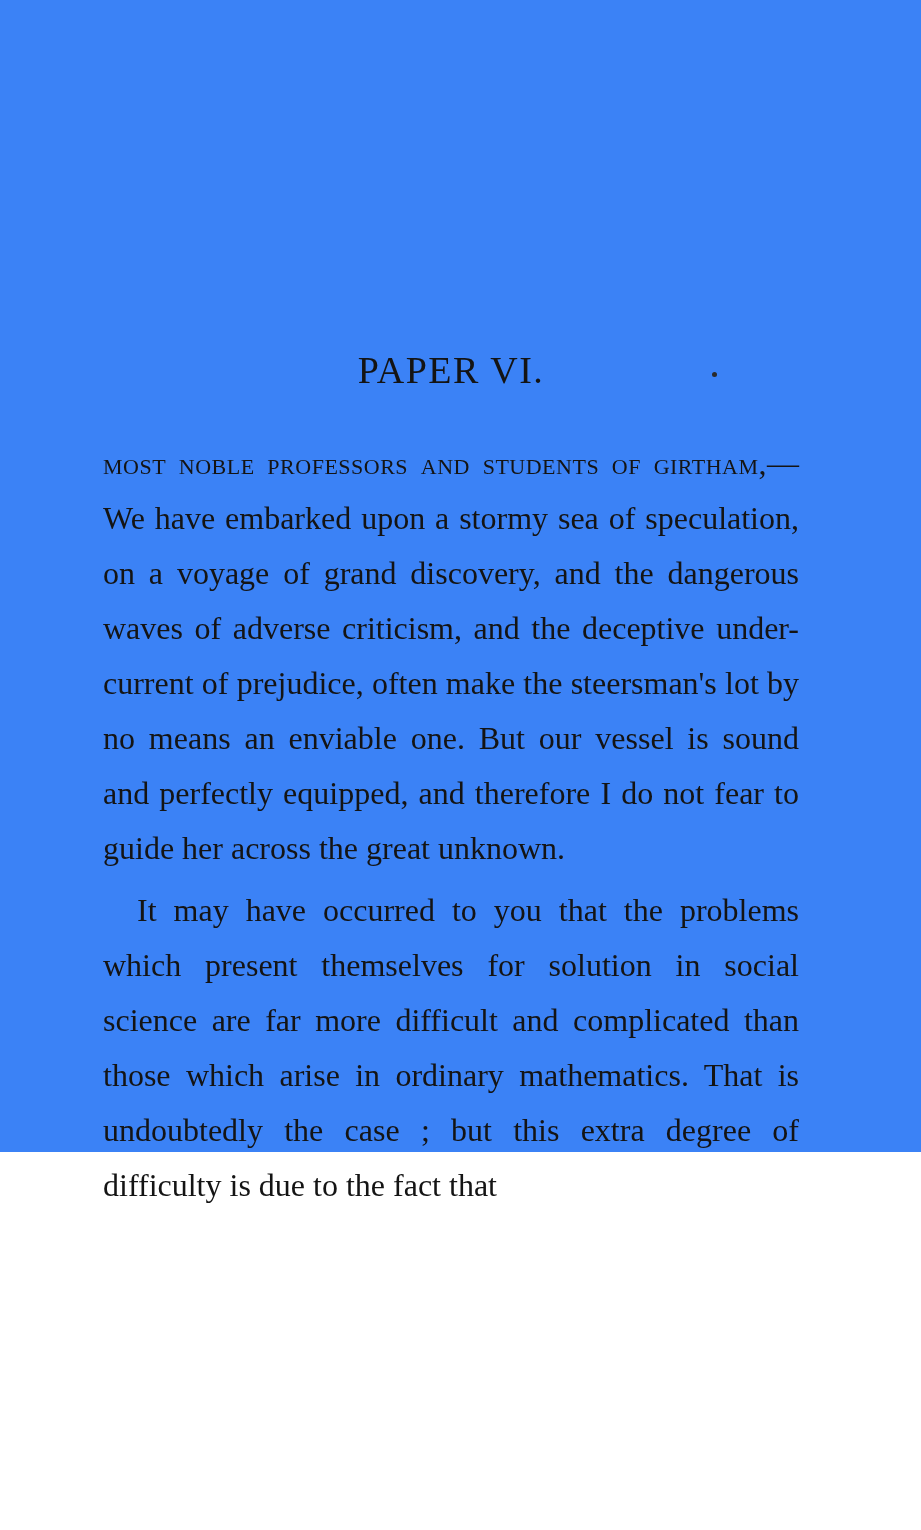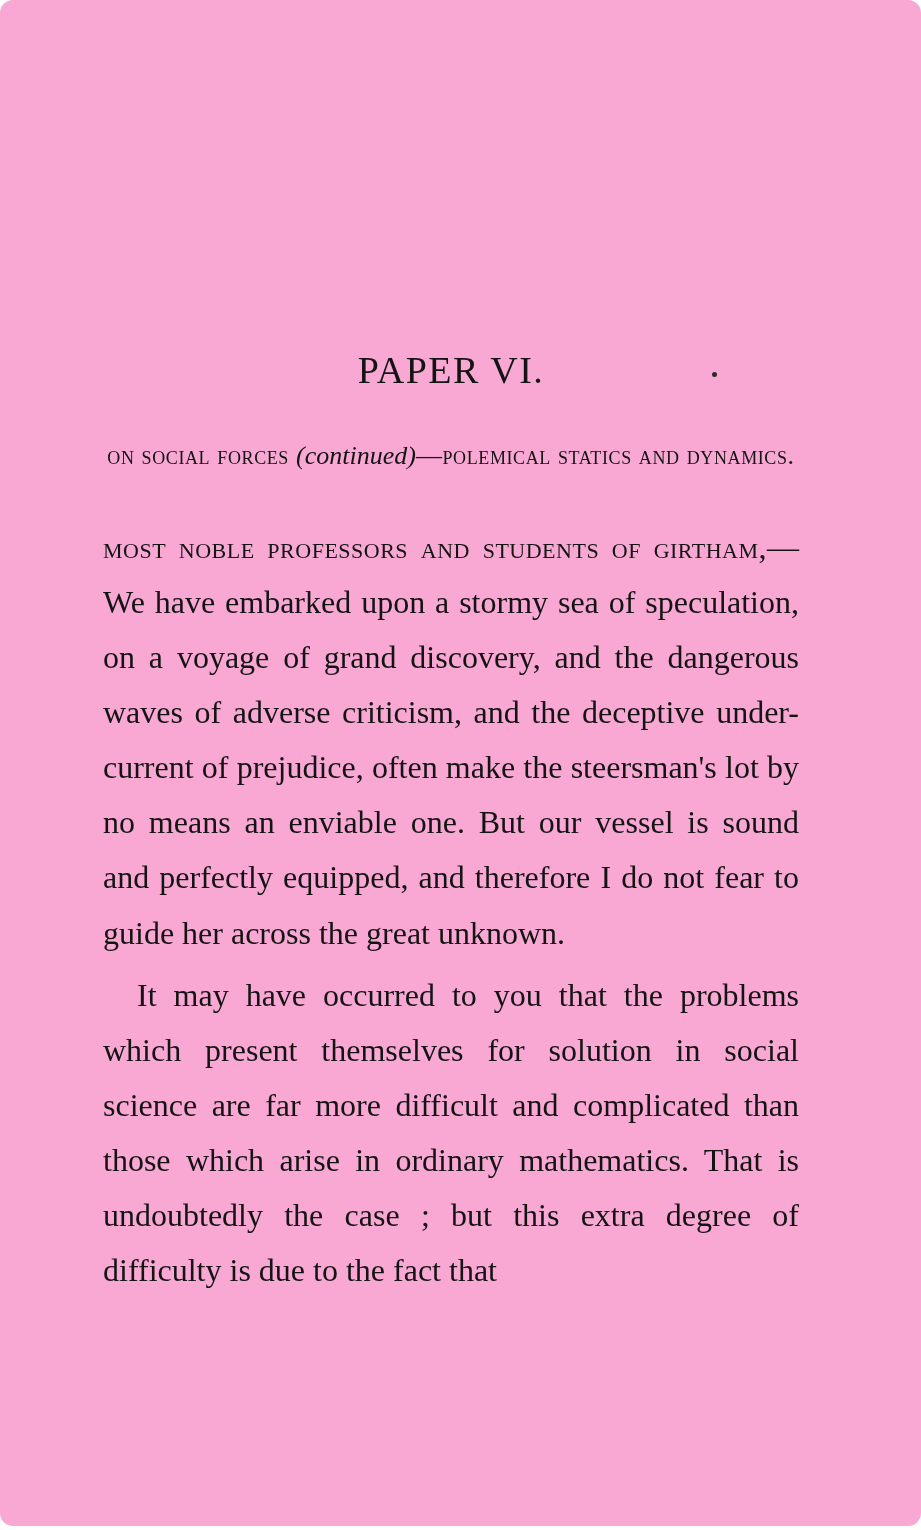--- a/index.html
+++ b/index.html
@@ -10,23 +10,22 @@
   body {
     width: 921px;
     height: 1530px;
     overflow: hidden;
     font-family: "Liberation Serif", "DejaVu Serif", serif;
     color: #1a1a1a;
   }
   .page {
     position: relative;
     width: 921px;
-    height: 1526px;
-    background: #f9a8d4;
-    border-radius: 13px;
+    height: 1152px;
+    background: #3b82f6;
   }
   .content {
     position: absolute;
     left: 96px;
     top: 348px;
     width: 710px;
   }
   .paper-title {
     text-align: center;
     font-size: 38px;
@@ -83,23 +82,20 @@
 <body>
 
 <div class="page">
 
   <div class="dot-mark"></div>
 
   <div class="content">
 
     <h1 class="paper-title">PAPER VI.</h1>
 
-    <div class="subtitle">
-      <span>on social forces </span><span class="italic">(continued)</span><span>—polemical statics and dynamics.</span>
-    </div>
 
     <p class="body-text">
       <span class="smallcaps">Most Noble Professors and Students of Girtham,</span><span>—We have embarked upon a stormy sea of speculation, on a voyage of grand discovery, and the dangerous waves of adverse criticism, and the deceptive under-current of prejudice, often make the steersman's lot by no means an enviable one.   But our vessel is sound and perfectly equipped, and therefore I do not fear to guide her across the great unknown.</span>
     </p>
 
     <p class="body-text">It may have occurred to you that the problems which present themselves for solution in social science are far more difficult and complicated than those which arise in ordinary mathematics.   That is undoubtedly the case ; but this extra degree of difficulty is due to the fact that</p>
 
   </div>
 </div>
 

